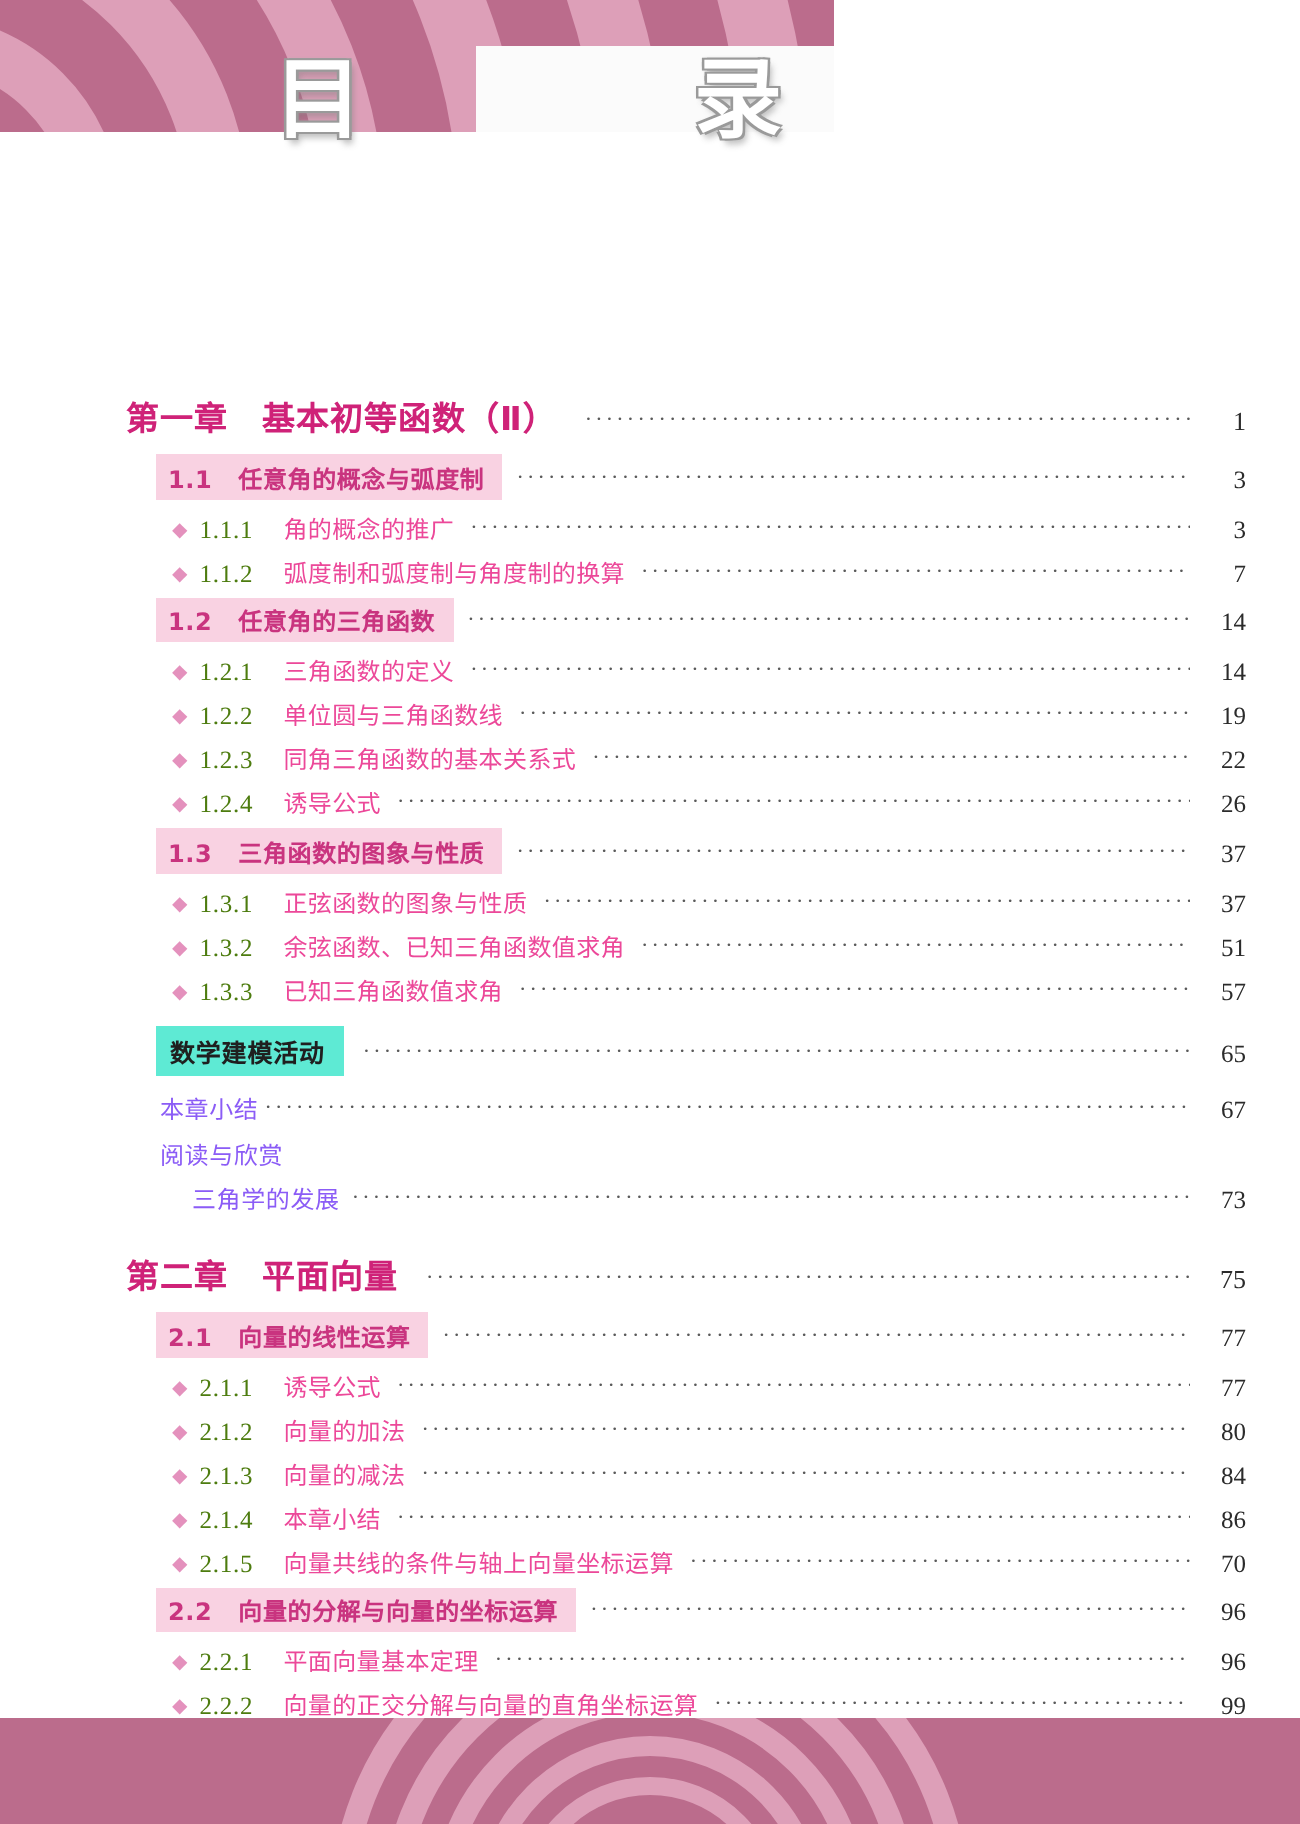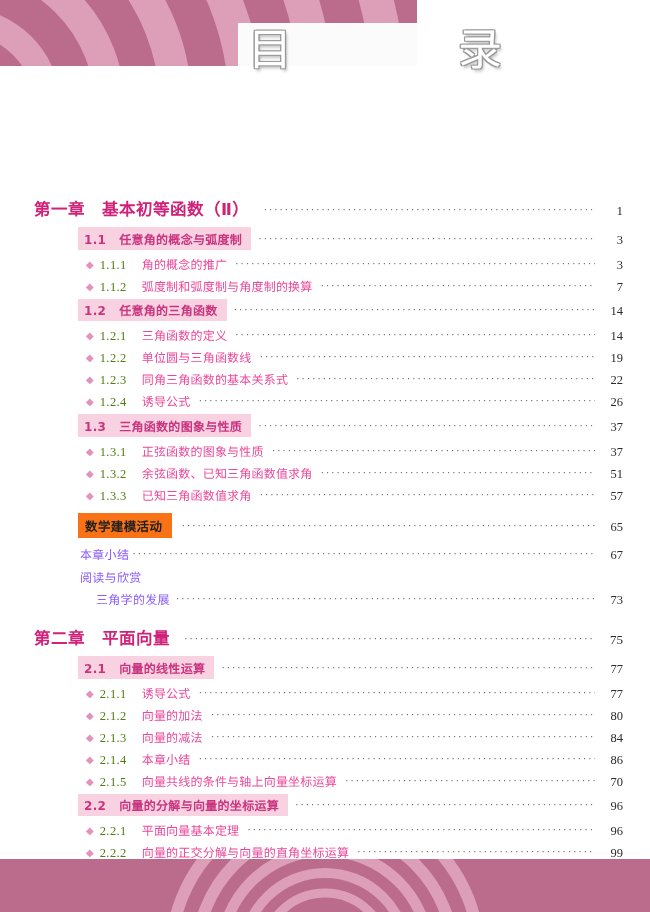--- a/index.html
+++ b/index.html
@@ -34,24 +34,24 @@
     z-index: 5;
   }
   #header-deco-svg { display: block; }
 
   
   #page-title {
     position: absolute;
     left: 0;
     top: 14px;
     width: 528px;
-    text-align: right;
+    text-align: center;
     font-family: "DejaVu Sans", sans-serif;
     font-size: 44px;
-    font-weight: normal;
+    font-weight: bold;
     letter-spacing: 26px;
     color: #ffffff;
     text-shadow:
       -1.2px -1.2px 0 #9a9a9a,
        1.2px -1.2px 0 #9a9a9a,
       -1.2px  1.2px 0 #9a9a9a,
        1.2px  1.2px 0 #9a9a9a,
        0 0 2px #b5b5b5,
        2px 3px 3px rgba(120,120,120,0.45);
     z-index: 10;
@@ -102,21 +102,21 @@
     color: #2b2b2b;
     font-family: "Liberation Serif", "DejaVu Serif", serif;
     font-size: 12.5px;
     padding-left: 6px;
   }
   .no-leader .leader::after { content: ""; }
 
   
   .row.chapter {
     margin-bottom: 7px;
-    padding-left: 34px;
+    padding-left: 63px;
   }
   .row.chapter .ch-num,
   .row.chapter .ch-title {
     font-family: "DejaVu Sans", sans-serif;
     font-weight: bold;
     font-size: 16.5px;
     color: #cf2278;
     letter-spacing: 0.5px;
   }
   .row.chapter .ch-title { margin-left: 17px; }
@@ -171,21 +171,21 @@
   }
   .row.sub .leader { margin-left: 8px; }
 
   
   .row.special {
     margin-top: 9px;
     margin-bottom: 7px;
     padding-left: 78px;
   }
   .row.special .hl {
-    background: #f97316;
+    background: #5eead4;
     padding: 3px 10px 3.5px 7px;
     display: inline-block;
     font-family: "DejaVu Sans", sans-serif;
     font-weight: bold;
     font-size: 12.5px;
     color: #1f1f1f;
     letter-spacing: 0.4px;
   }
   .row.special .leader { margin-left: 9px; }
 

